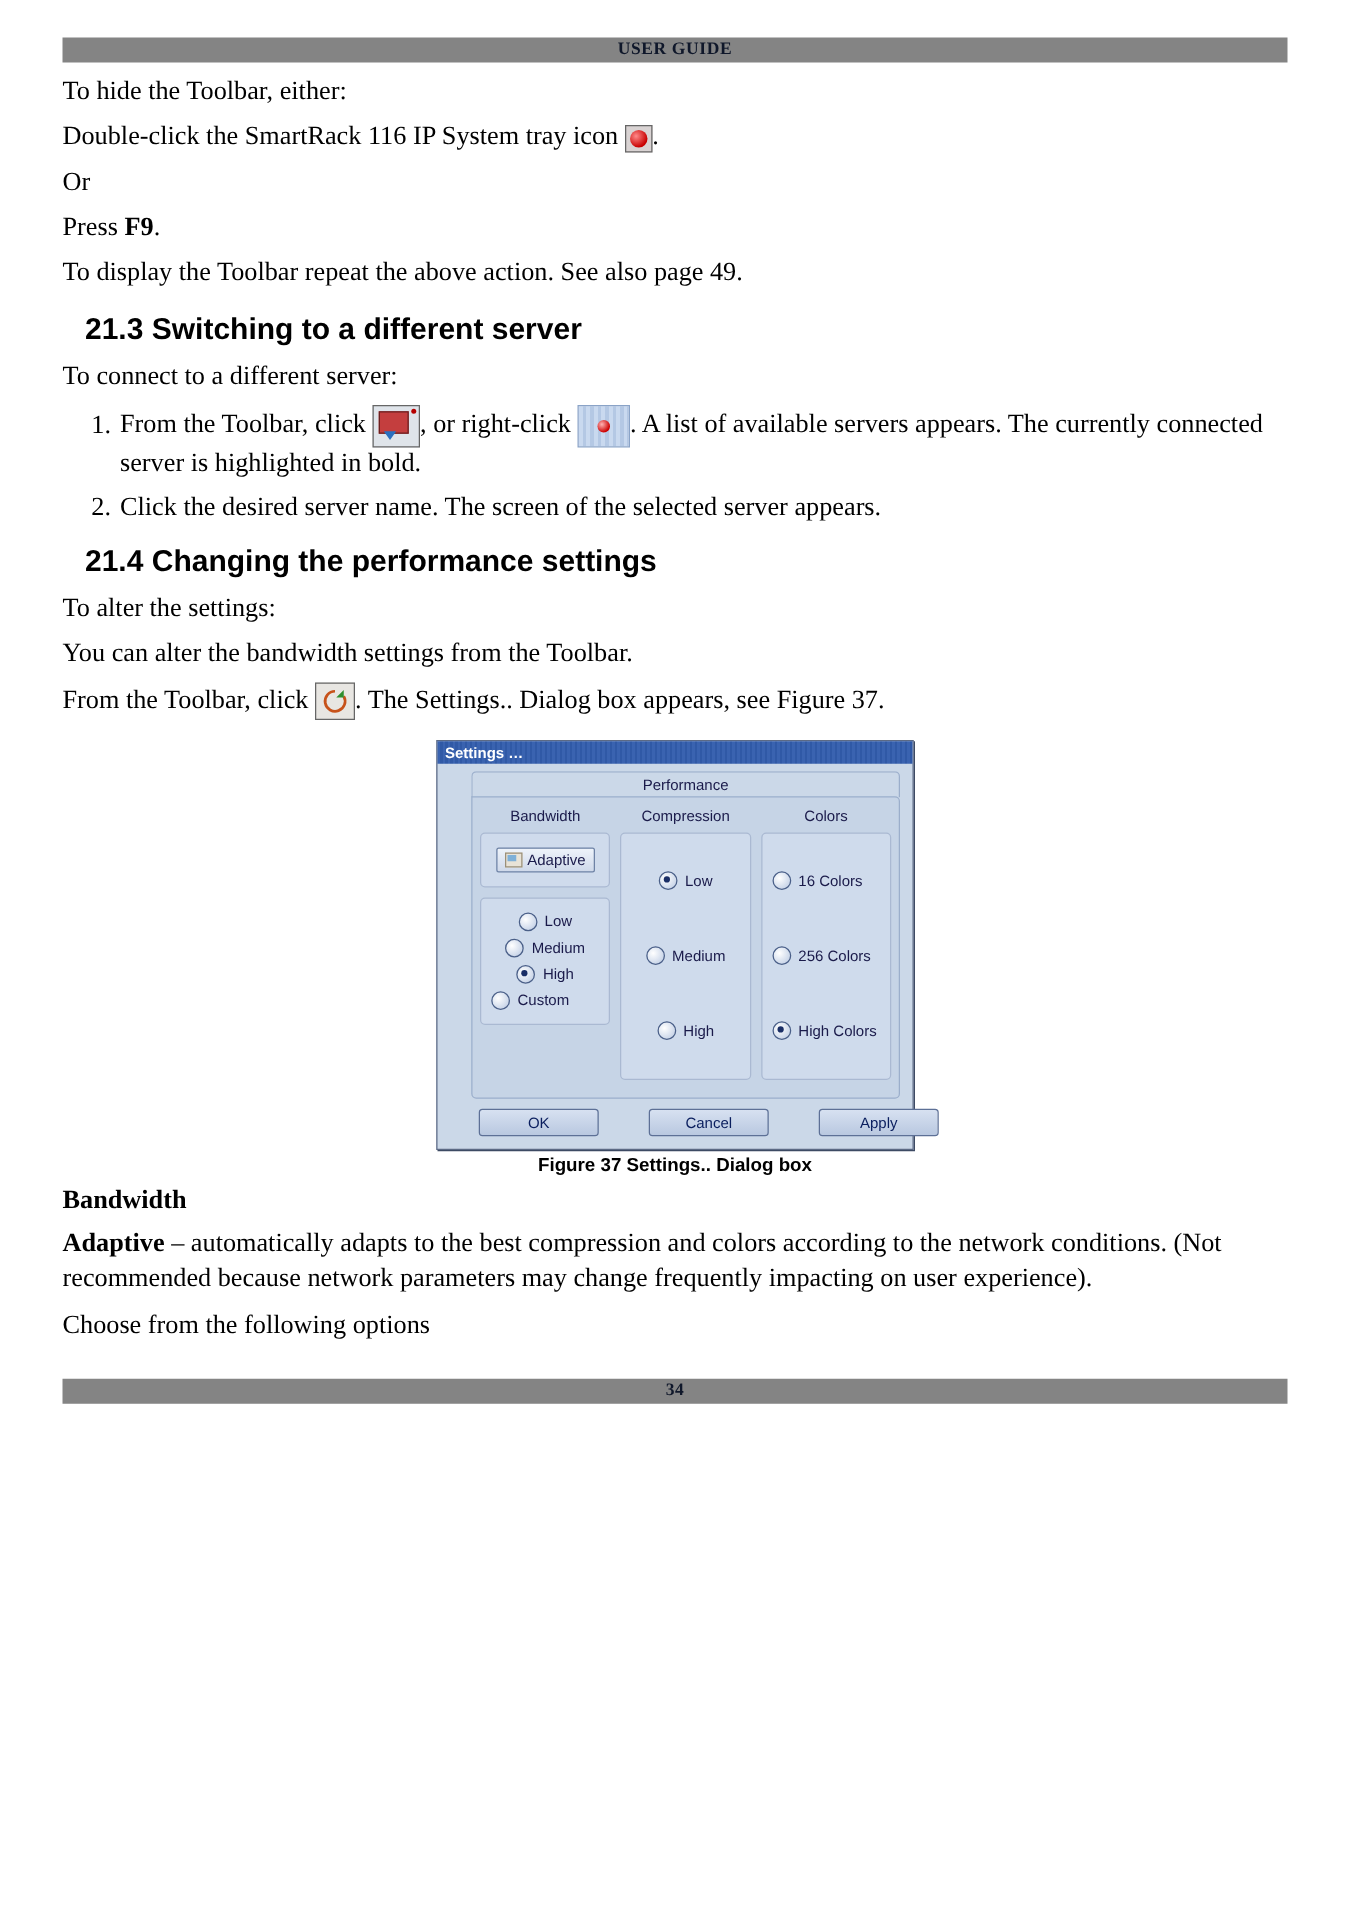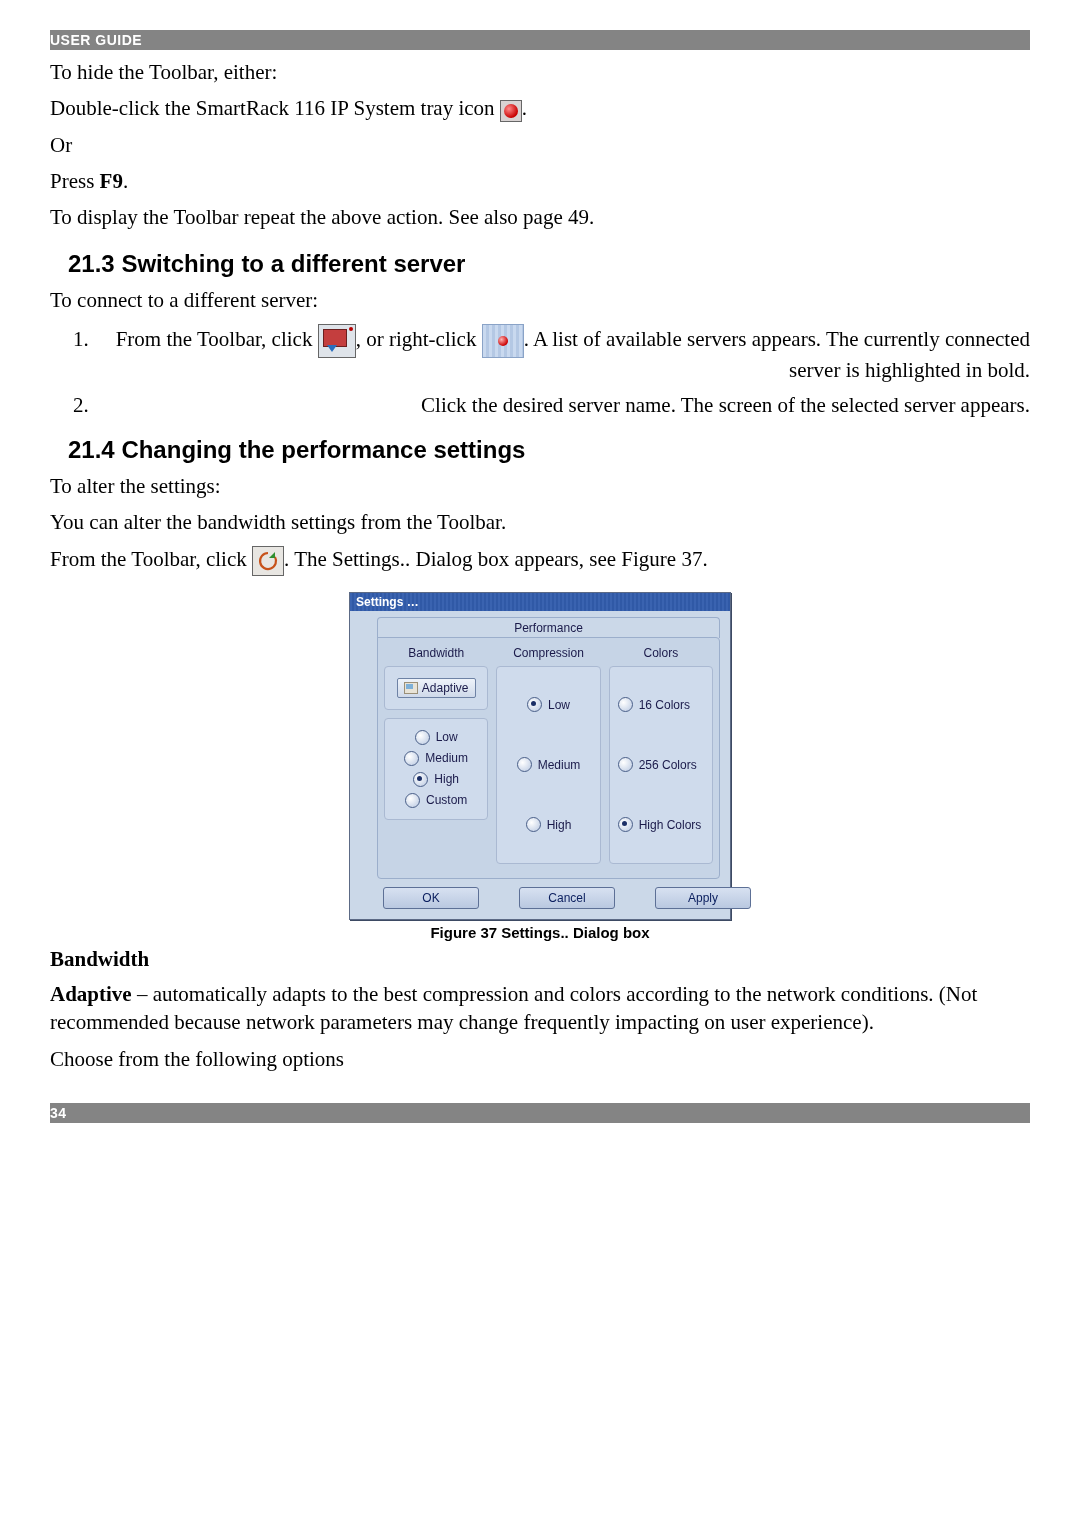--- a/index.html
+++ b/index.html
@@ -10,39 +10,39 @@
     font-size: 21px;
     color: #000;
   }
   .page {
     width: 980px;
     margin: 30px auto 40px auto;
     padding: 0 50px;
   }
   .header-bar, .footer-bar {
     background: #848484;
-    color: #ffffff;
-    font-family: Liberation Sans, sans-serif;
-    font-weight: bold;
-    text-align: left;
+    color: #0f172a;
+    font-family: Liberation Serif, serif;
+    font-weight: bold;
+    text-align: center;
     font-size: 14px;
     padding: 2px 0;
     letter-spacing: 0.5px;
   }
   .footer-bar { margin-top: 30px; }
   p { margin: 8px 0; line-height: 1.35; }
   .h2 {
     font-family: Arial, Helvetica, sans-serif;
     font-weight: bold;
     font-size: 24px;
     margin: 18px 0 8px 0;
     padding-left: 18px;
   }
   .bold-run { font-weight: bold; }
-  ol.steps { margin: 8px 0 8px 0; padding-left: 44px; text-align: right; }
+  ol.steps { margin: 8px 0 8px 0; padding-left: 44px; }
   ol.steps li { margin: 10px 0; padding-left: 2px; }
   .inline-icon-box {
     display: inline-block;
     vertical-align: middle;
     border: 1px solid #666;
     box-sizing: border-box;
     position: relative;
   }
   
   .tray-icon {
@@ -290,21 +290,21 @@
                   <span class="lbl">Low</span>
                 </div>
                 <div class="opt" style="justify-content:center;">
                   <span class="radio"></span>
                   <span class="lbl">Medium</span>
                 </div>
                 <div class="opt" style="justify-content:center;">
                   <span class="radio selected"></span>
                   <span class="lbl">High</span>
                 </div>
-                <div class="opt" style="justify-content:center;">
+                <div class="opt" style="">
                   <span class="radio"></span>
                   <span class="lbl">Custom</span>
                 </div>
               </div>
             </div>
 
             <div class="dlg-col col-compression">
               <div class="dlg-col-head">Compression</div>
               <div class="dlg-group">
                 <div class="opt" style="justify-content:center;">

